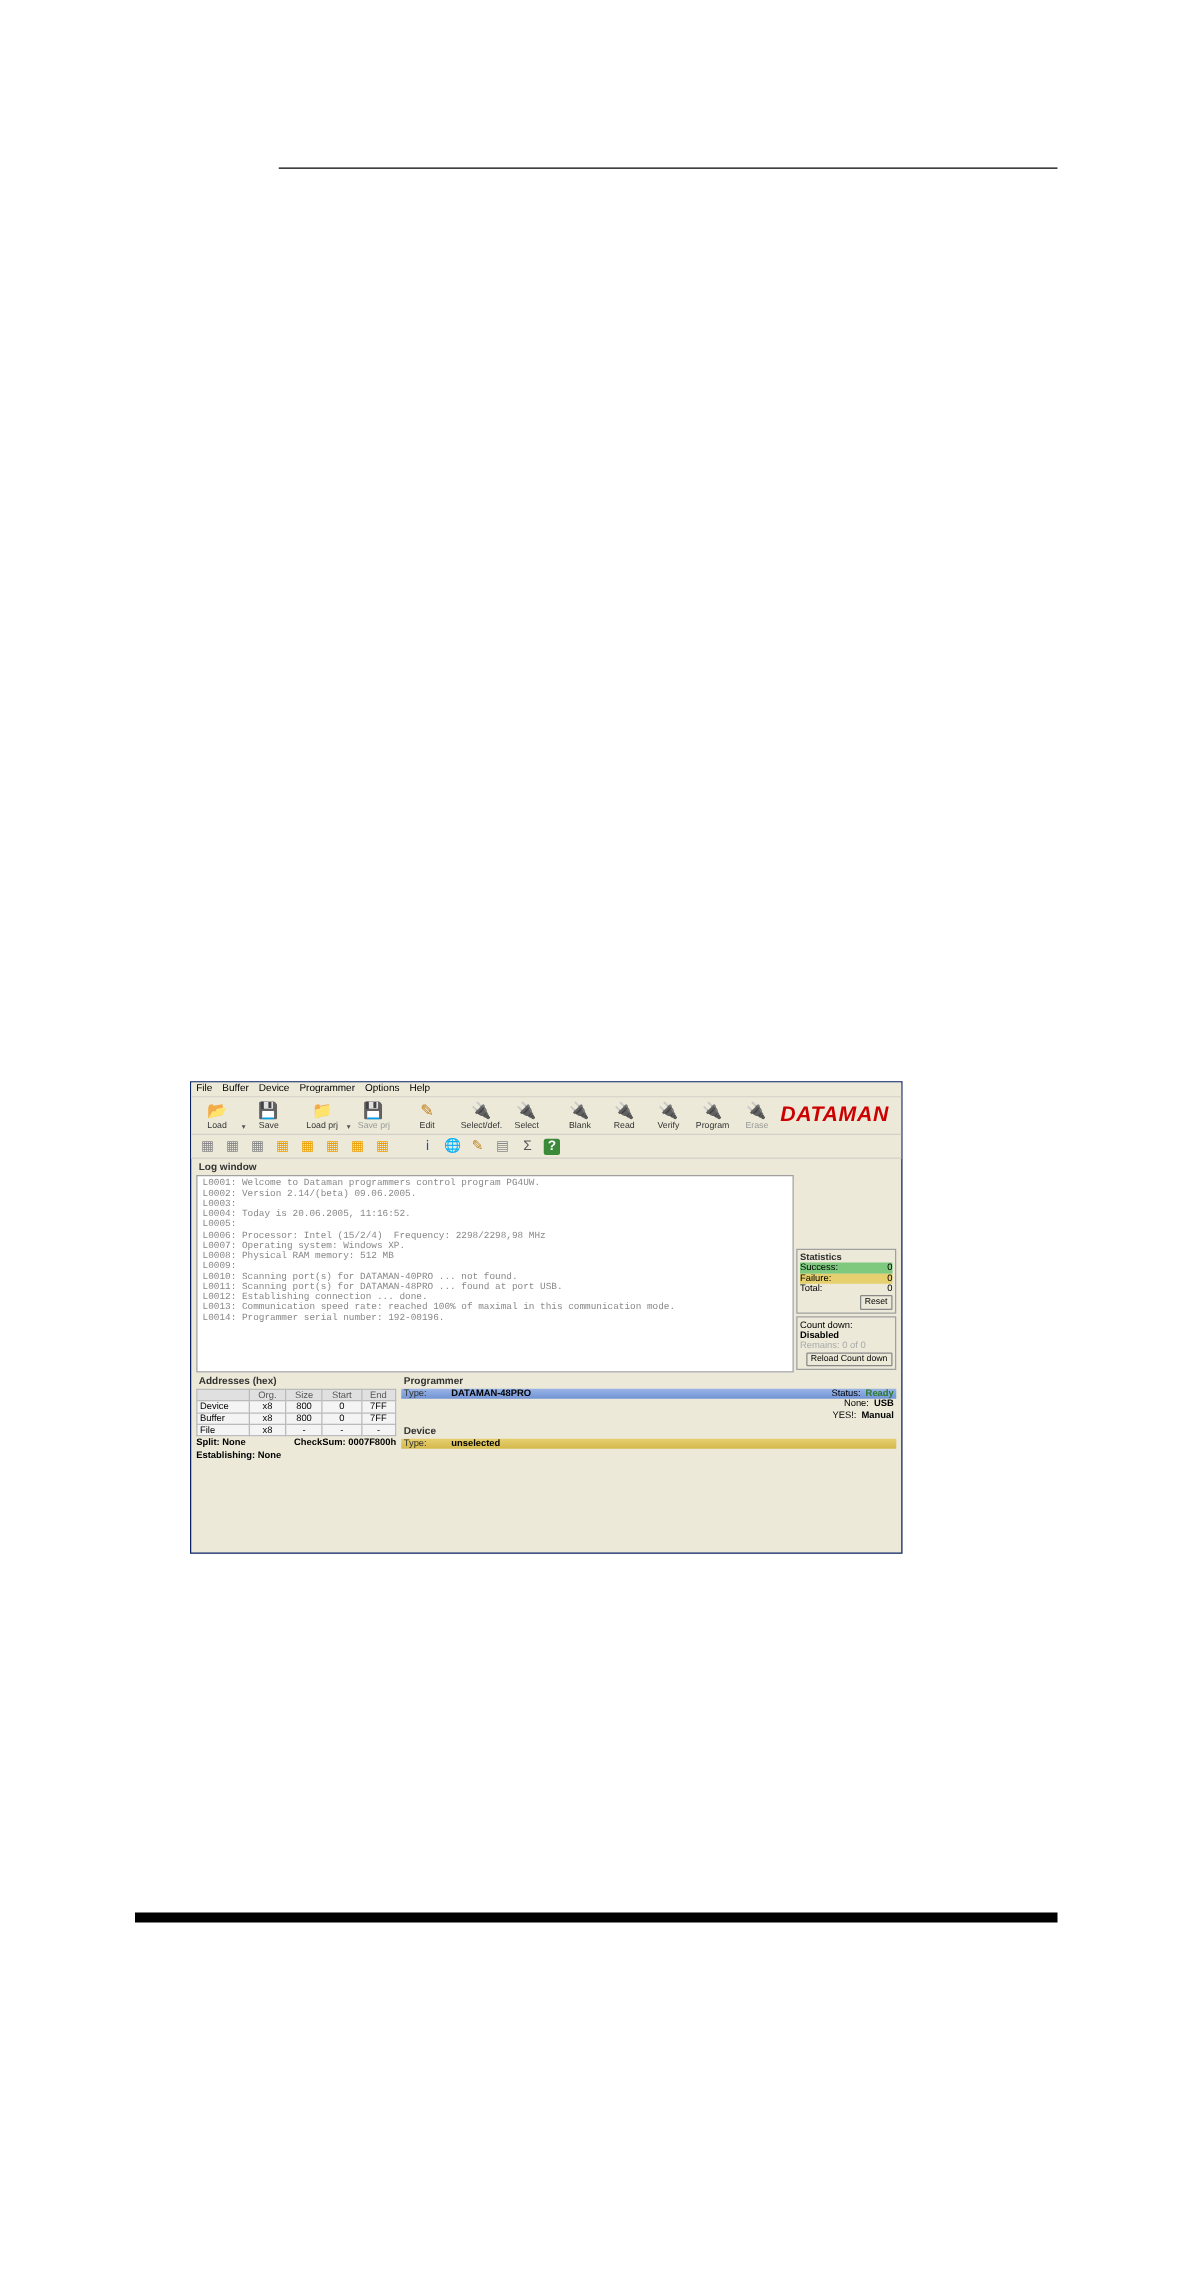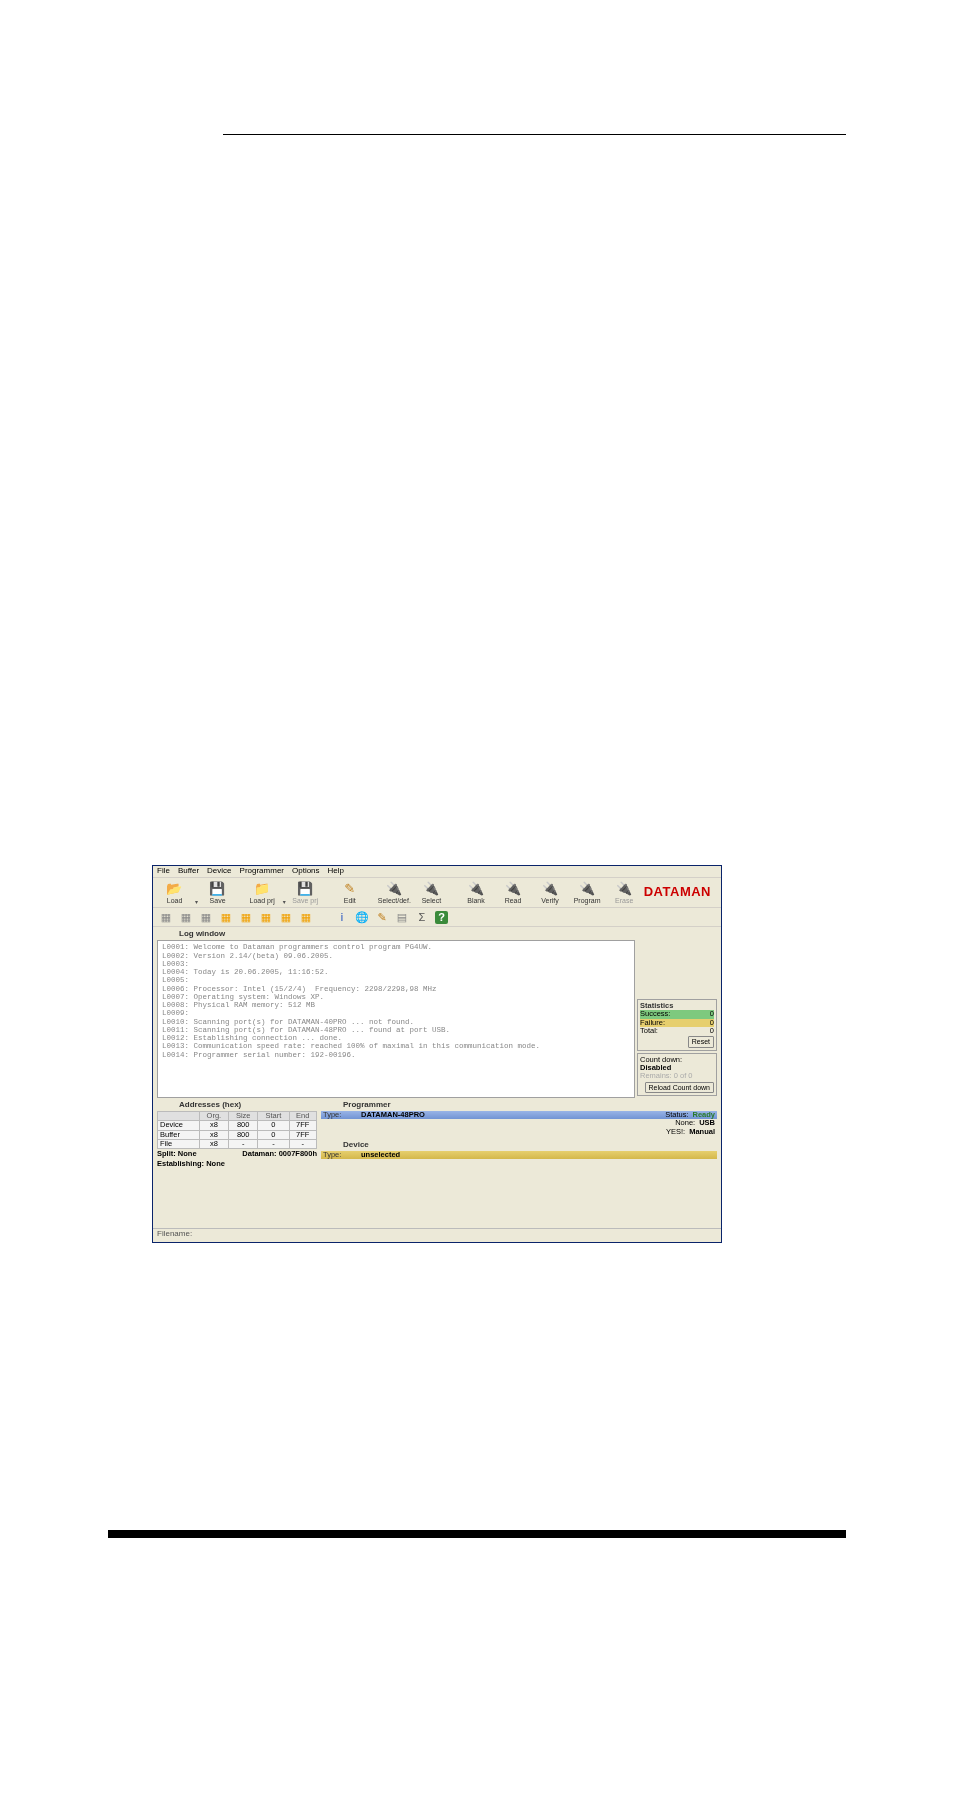--- a/index.html
+++ b/index.html
@@ -86,22 +86,23 @@
   }
   .tbtn.disabled { color:#999; }
   .ticon {
     width:20px; height:16px;
     display:flex; align-items:center; justify-content:center;
     font-size:13px;
   }
   .brand {
     margin-left:auto;
     font-weight:bold;
+    font-style:italic;
     color:#c00;
-    font-size:13px;
+    font-size:17px;
     letter-spacing:0.5px;
     padding-right:6px;
     align-self:center;
   }
   .toolbar2 {
     background:#ece9d8;
     display:flex;
     padding:2px 6px;
     gap:6px;
     border-bottom:1px solid #d4d0c8;
@@ -110,21 +111,20 @@
   .smicon { width:14px;height:14px; display:flex;align-items:center;justify-content:center;font-size:11px;color:#888;}
   .smicon.active{color:#f0a000;}
   .logpanel {
     margin:2px 4px 0 4px;
   }
   .panel-title {
     font-weight:bold;
     font-size:8px;
     color:#333;
     padding:1px 2px;
-    margin-left:20px;
   }
   .main-row { display:flex; }
   .log-area {
     flex:1;
     background:#fff;
     border:1px solid #a0a0a0;
     height:158px;
     padding:2px 4px;
     font-family:"Courier New",monospace;
     font-size:7.5px;
@@ -359,21 +359,21 @@
               <td class="lbl">File</td>
               <td>x8</td>
               <td>-</td>
               <td>-</td>
               <td>-</td>
             </tr>
           </tbody>
         </table>
       <div class="addr-foot">
         <span>Split:</span> <b>None</b>
-        <span style="float:right"><span>Dataman:</span> <b>0007F800h</b></span>
+        <span style="float:right"><span>CheckSum:</span> <b>0007F800h</b></span>
       </div>
       <div class="addr-foot"><span>Establishing:</span> <b>None</b></div>
     </div>
 
     <div class="prog-panel">
       <div class="panel-title">Programmer</div>
       <div class="prog-row prog-header">
         <span class="lbl">Type:</span>
         <span class="val">DATAMAN-48PRO</span>
         <span class="r">
@@ -401,18 +401,15 @@
       <div class="dev-section">
         <div class="panel-title">Device</div>
         <div class="prog-row dev-header">
           <span class="lbl">Type:</span>
           <span class="val">unselected</span>
         </div>
       </div>
     </div>
   </div>
 
-  <div class="statusbar">
-    <span>Filename:</span>
-  </div>
 </div>
 
 <div class="bottom-rule"></div>
 
 </body></html>

